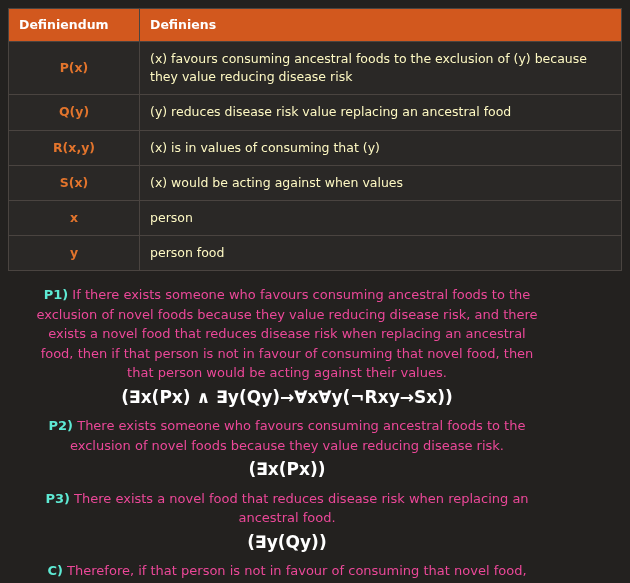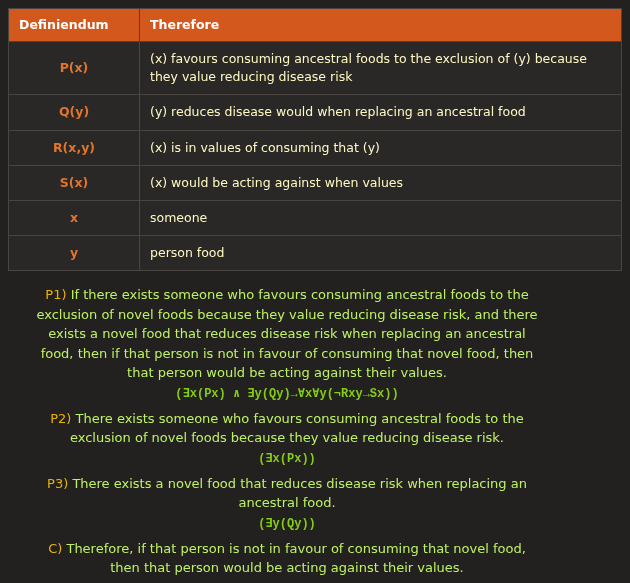--- a/index.html
+++ b/index.html
@@ -65,69 +65,68 @@
     padding: 0 26px;
     text-align: center;
     font-size: 13px;
     line-height: 1.5;
     color: #ece7e0;
   }
   .arg-row {
     margin-bottom: 2px;
   }
   .arg-label {
-    color: #eab308;
-    font-weight: normal;
+    color: #5eead4;
+    font-weight: bold;
   }
   .arg-text {
-    color: #bef264;
+    color: #ec4899;
   }
   .arg-formula {
-    color: #84cc16;
+    color: #ffffff;
     font-weight: bold;
     margin-bottom: 6px;
-    font-size: 12px;
-    font-family: Liberation Mono, monospace;
+    font-size: 17px;
   }
   .arg-block {
     margin-bottom: 4px;
   }
 </style>
 </head>
 <body>
 
 <div class="page">
 
   <table class="defs-table">
     <thead>
       <tr>
         <th class="col-term">Definiendum</th>
-        <th>Therefore</th>
+        <th>Definiens</th>
       </tr>
     </thead>
     <tbody>
       <tr>
         <td class="cell-term">P(x)</td>
         <td class="cell-def">(x) favours consuming ancestral foods to the exclusion of (y) because they value reducing disease risk</td>
       </tr>
       <tr>
         <td class="cell-term">Q(y)</td>
-        <td class="cell-def">(y) reduces disease would when replacing an ancestral food</td>
+        <td class="cell-def">(y) reduces disease risk value replacing an ancestral food</td>
       </tr>
       <tr>
         <td class="cell-term">R(x,y)</td>
         <td class="cell-def">(x) is in values of consuming that (y)</td>
       </tr>
       <tr>
         <td class="cell-term">S(x)</td>
         <td class="cell-def">(x) would be acting against when values</td>
       </tr>
       <tr>
         <td class="cell-term">x</td>
-        <td class="cell-def">someone</td>
+        <td class="cell-def">person</td>
       </tr>
       <tr>
         <td class="cell-term">y</td>
         <td class="cell-def">person food</td>
       </tr>
     </tbody>
   </table>
 
   <div class="argument">
 

